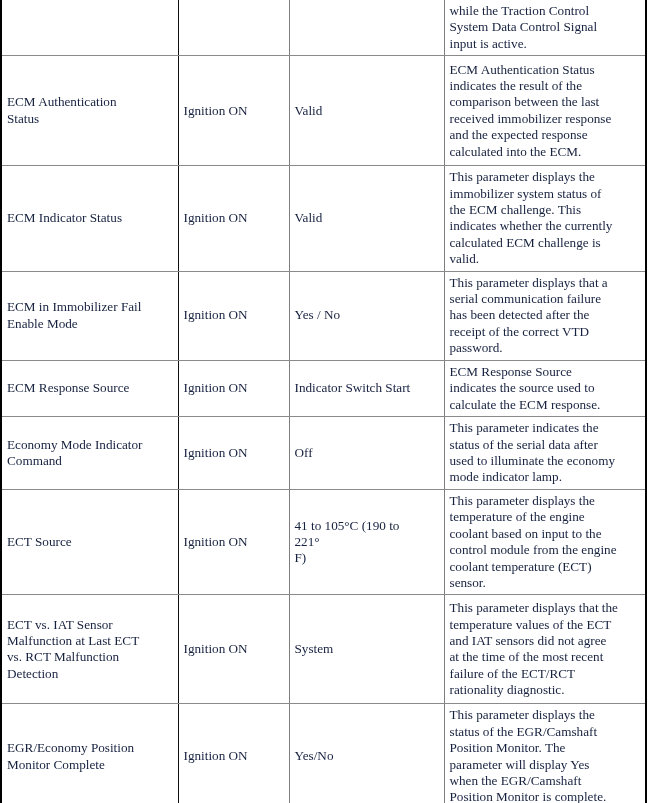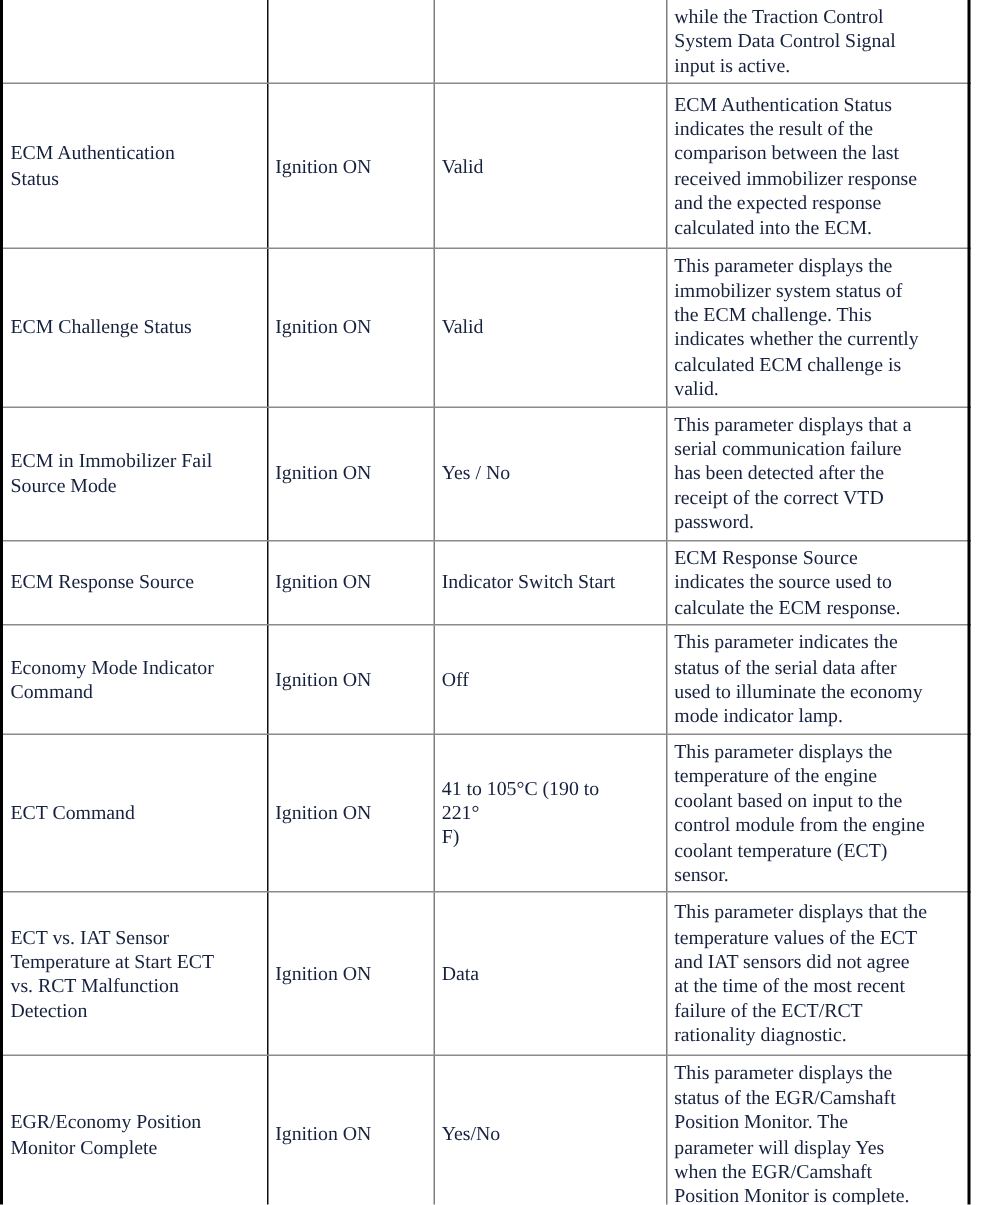--- a/index.html
+++ b/index.html
@@ -117,42 +117,42 @@
 indicates the result of the
 comparison between the last
 received immobilizer response
 and the expected response
 calculated into the ECM.</span>
           </td>
       </tr>
 
       <tr style="height:104px">
         <td class="name sep-dark">
-            <span class="cell-text">ECM Challenge Status</span>
+            <span class="cell-text">ECM Indicator Status</span>
           </td>
         <td class="cond sep-gray">
             <span class="cell-text">Ignition ON</span>
           </td>
         <td class="val sep-gray">
             <span class="cell-text">Valid</span>
           </td>
         <td class="desc">
             <span class="cell-text">This parameter displays the
 immobilizer system status of
 the ECM challenge. This
 indicates whether the currently
 calculated ECM challenge is
 valid.</span>
           </td>
       </tr>
 
       <tr style="height:81px">
         <td class="name sep-dark">
             <span class="cell-text">ECM in Immobilizer Fail
-Source Mode</span>
+Enable Mode</span>
           </td>
         <td class="cond sep-gray">
             <span class="cell-text">Ignition ON</span>
           </td>
         <td class="val sep-gray">
             <span class="cell-text">Yes / No</span>
           </td>
         <td class="desc">
             <span class="cell-text">This parameter displays that a
 serial communication failure
@@ -193,21 +193,21 @@
         <td class="desc">
             <span class="cell-text">This parameter indicates the
 status of the serial data after
 used to illuminate the economy
 mode indicator lamp.</span>
           </td>
       </tr>
 
       <tr style="height:105px">
         <td class="name sep-dark">
-            <span class="cell-text">ECT Command</span>
+            <span class="cell-text">ECT Source</span>
           </td>
         <td class="cond sep-gray">
             <span class="cell-text">Ignition ON</span>
           </td>
         <td class="val sep-gray">
             <span class="cell-text">41 to 105°C (190 to 221°
 F)</span>
           </td>
         <td class="desc">
             <span class="cell-text">This parameter displays the
@@ -215,29 +215,29 @@
 coolant based on input to the
 control module from the engine
 coolant temperature (ECT)
 sensor.</span>
           </td>
       </tr>
 
       <tr style="height:109px">
         <td class="name sep-dark">
             <span class="cell-text">ECT vs. IAT Sensor
-Temperature at Start ECT
+Malfunction at Last ECT
 vs. RCT Malfunction
 Detection</span>
           </td>
         <td class="cond sep-gray">
             <span class="cell-text">Ignition ON</span>
           </td>
         <td class="val sep-gray">
-            <span class="cell-text">Data</span>
+            <span class="cell-text">System</span>
           </td>
         <td class="desc">
             <span class="cell-text">This parameter displays that the
 temperature values of the ECT
 and IAT sensors did not agree
 at the time of the most recent
 failure of the ECT/RCT
 rationality diagnostic.</span>
           </td>
       </tr>

